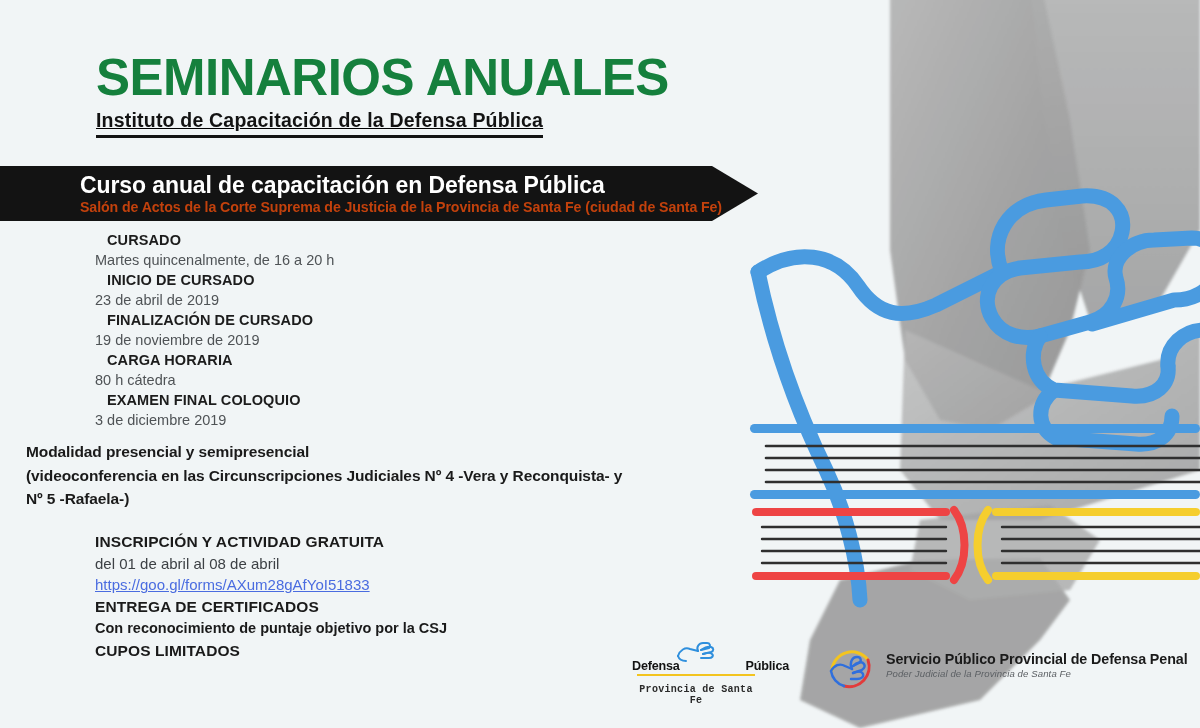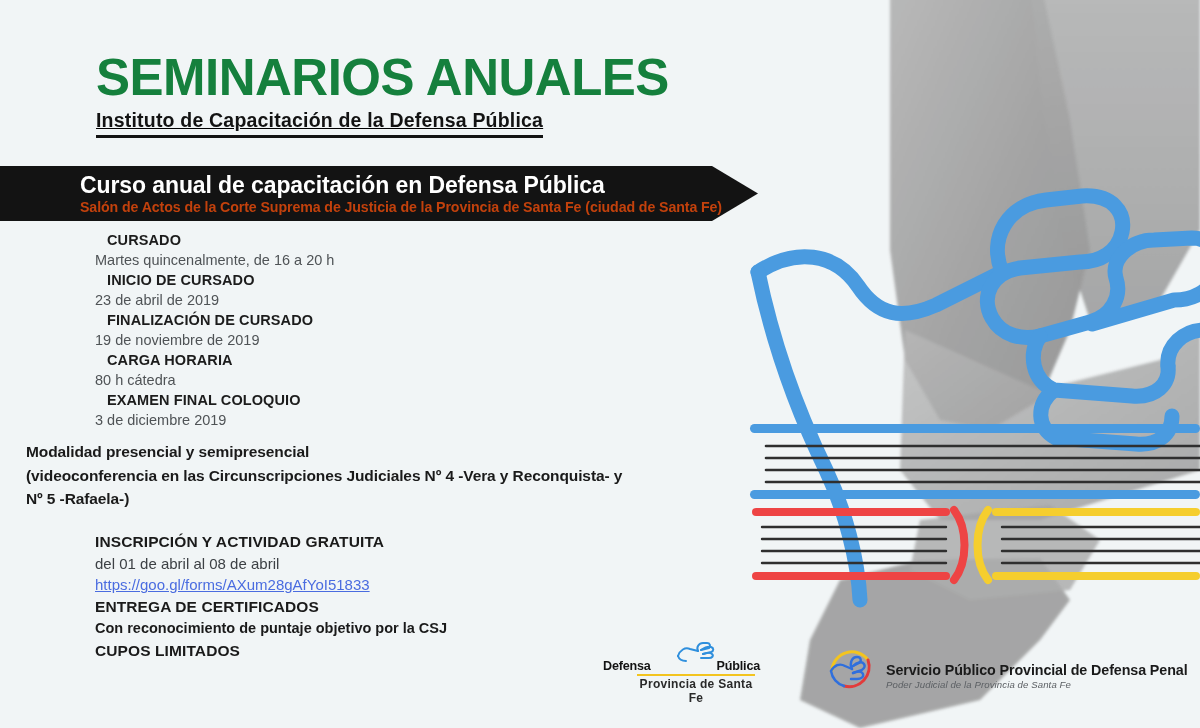--- a/index.html
+++ b/index.html
@@ -158,57 +158,58 @@
     left: 632px; top: 638px;
     width: 128px;
     text-align: center;
   }
   .dp-emblem { position: relative; height: 22px; }
   .dp-emblem svg { position: absolute; left: 50%; top: 0; transform: translateX(-50%); }
   .dp-word-row {
     position: relative;
     display: flex;
     align-items: center;
-    justify-content: flex-end;
+    justify-content: space-between;
     margin-top: -1px;
     gap: 32px;
   }
   .dp-word {
     font-size: 12.6px;
     font-weight: 700;
     color: #131313;
     letter-spacing: -0.2px;
   }
   .dp-bookmini { width: 34px; height: 11px; margin: 0 1px; }
   .dp-underline {
     width: 118px; height: 2px;
     background: #f3c41f;
     margin: 1px auto 0;
   }
   .dp-prov {
-    font-size: 12px;
+    font-size: 10px;
     font-weight: 700;
     color: #2a2a2a;
     letter-spacing: 0.3px;
-    margin-top: 1px;
+    margin-top: 8px;
+    font-family: Liberation Mono, monospace;
   }
   .dp-inst {
     font-size: 11.8px;
     font-weight: 700;
     color: #131313;
     letter-spacing: -0.1px;
     margin-top: 0px;
   }
 
   
   .logo-sv {
     position: absolute;
     left: 822px; top: 640px;
     display: flex;
-    align-items: flex-end;
+    align-items: center;
   }
   .sv-emblem { width: 56px; height: 50px; flex: 0 0 56px; }
   .sv-text { margin-left: 8px; }
   .sv-title {
     font-size: 14.3px;
     font-weight: 700;
     color: #1a1a1a;
     letter-spacing: -0.1px;
     white-space: nowrap;
   }

